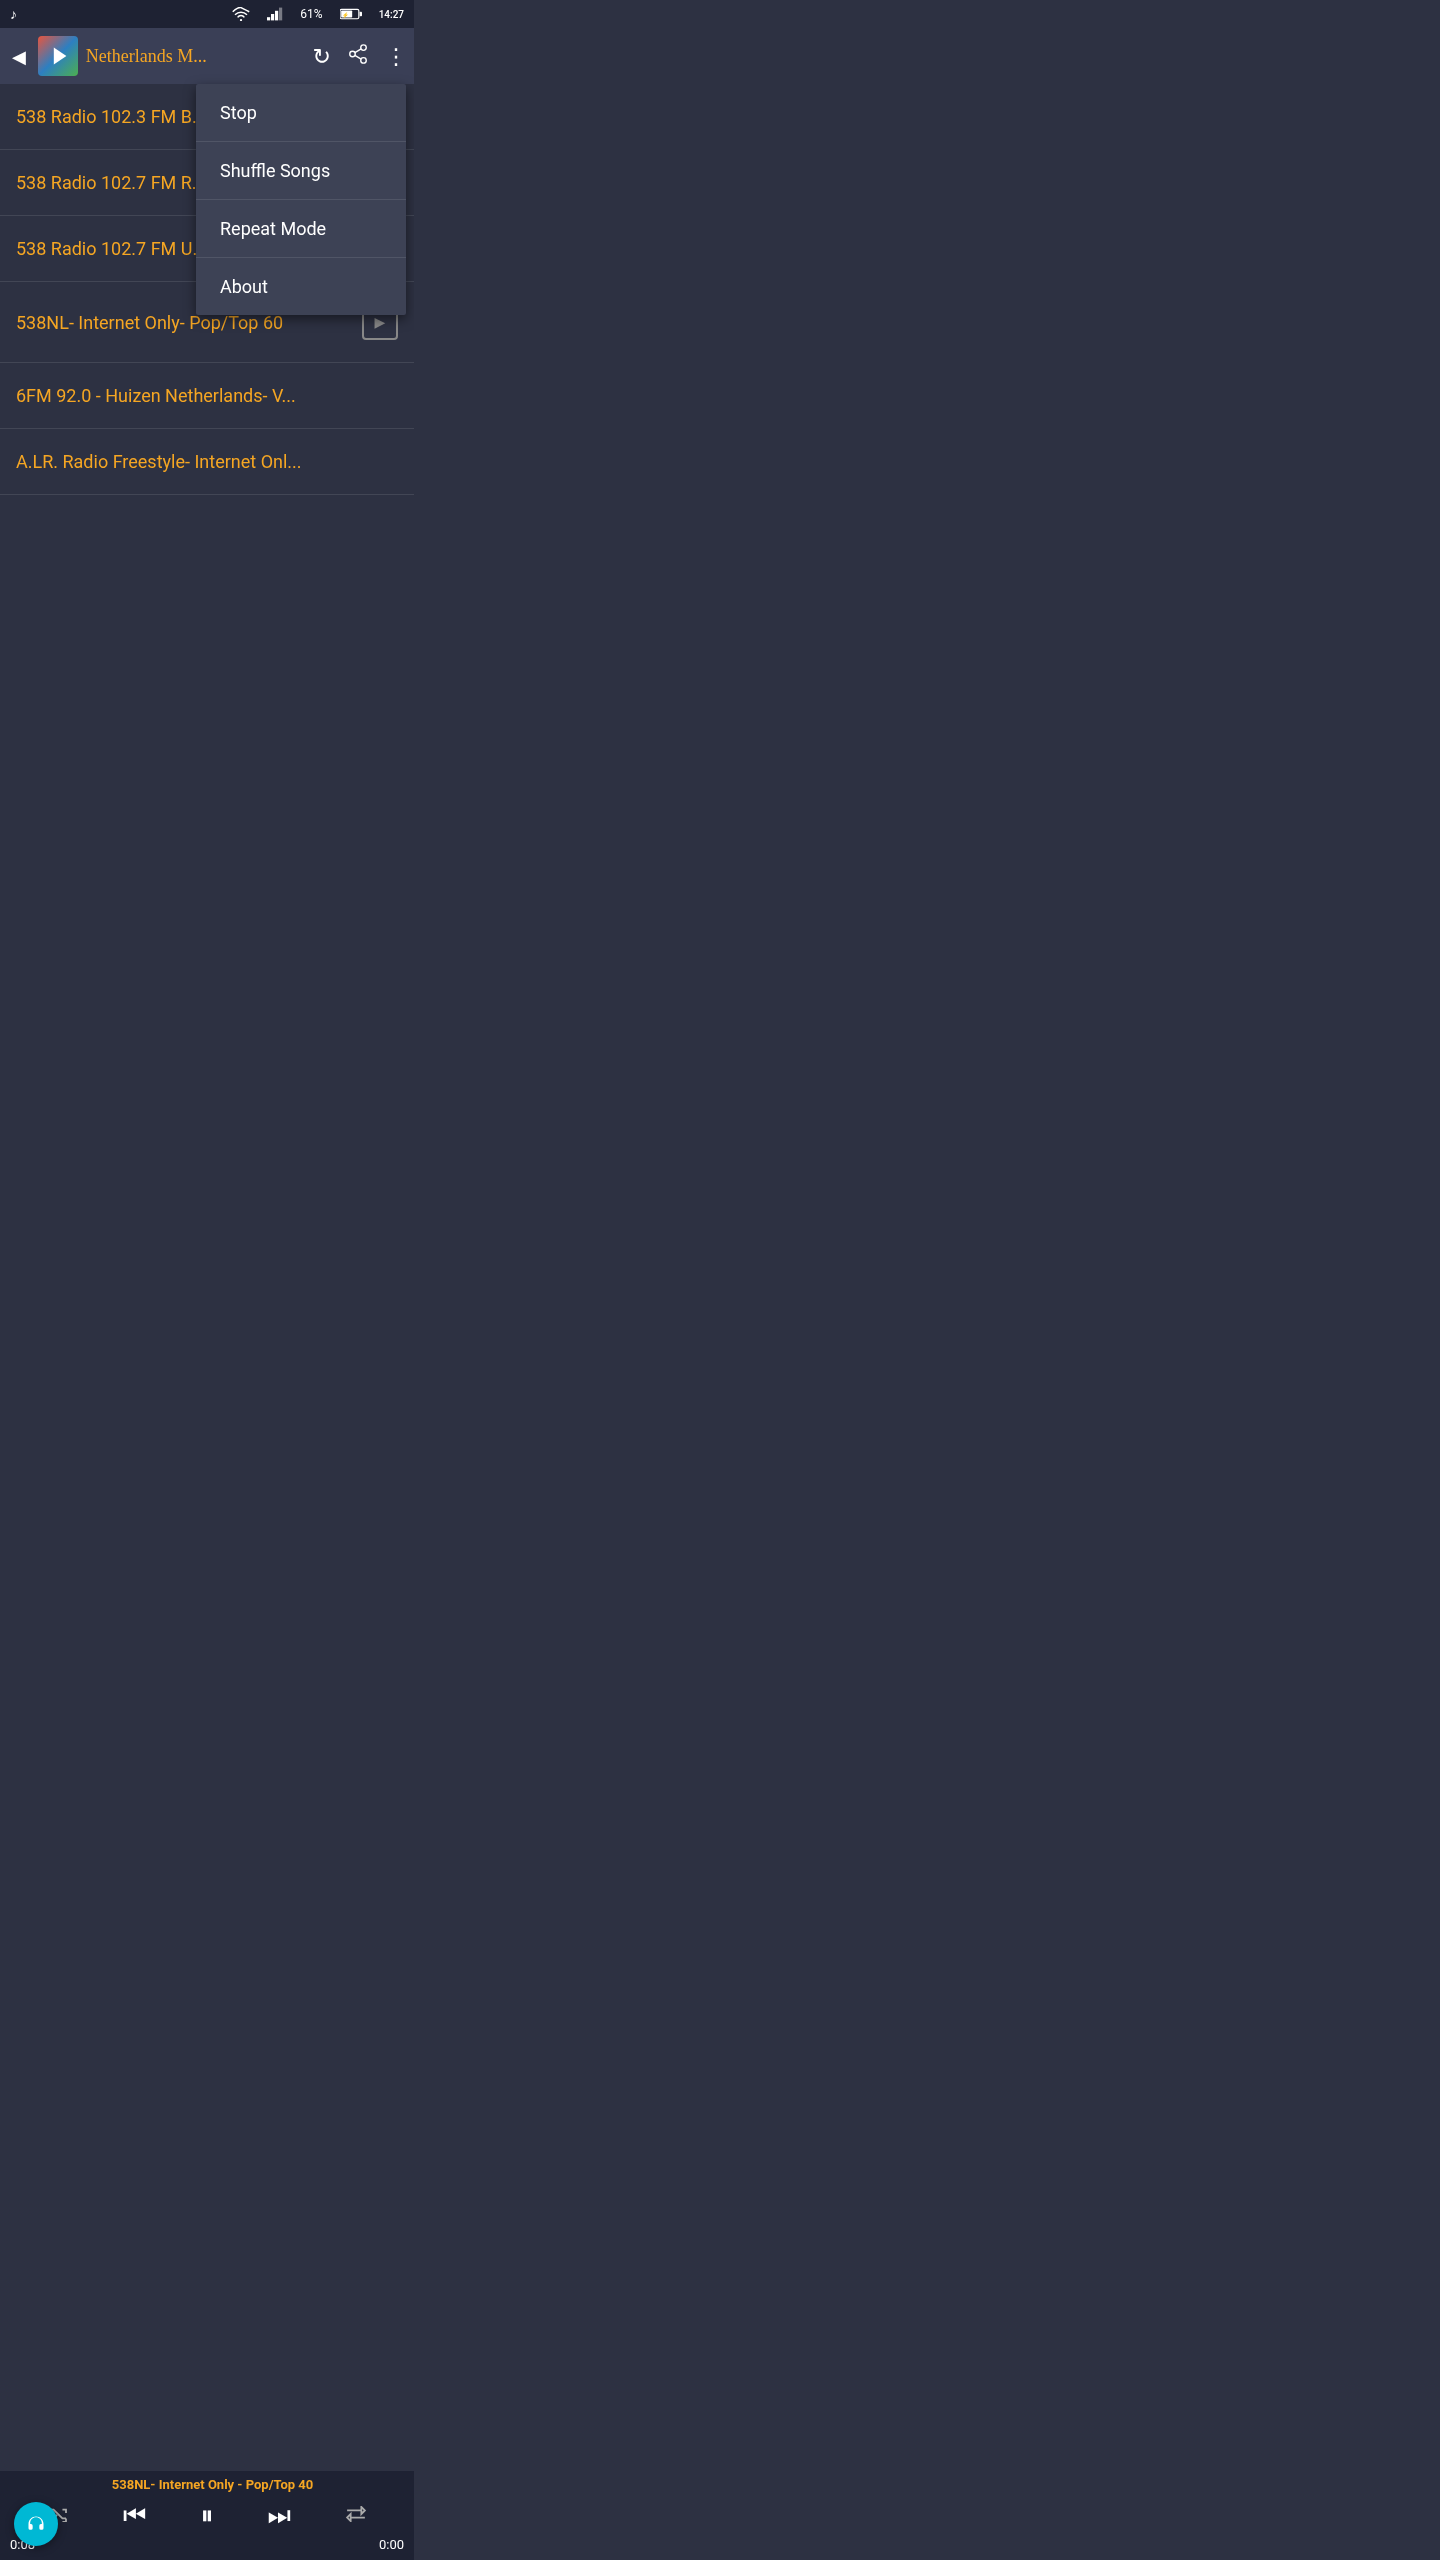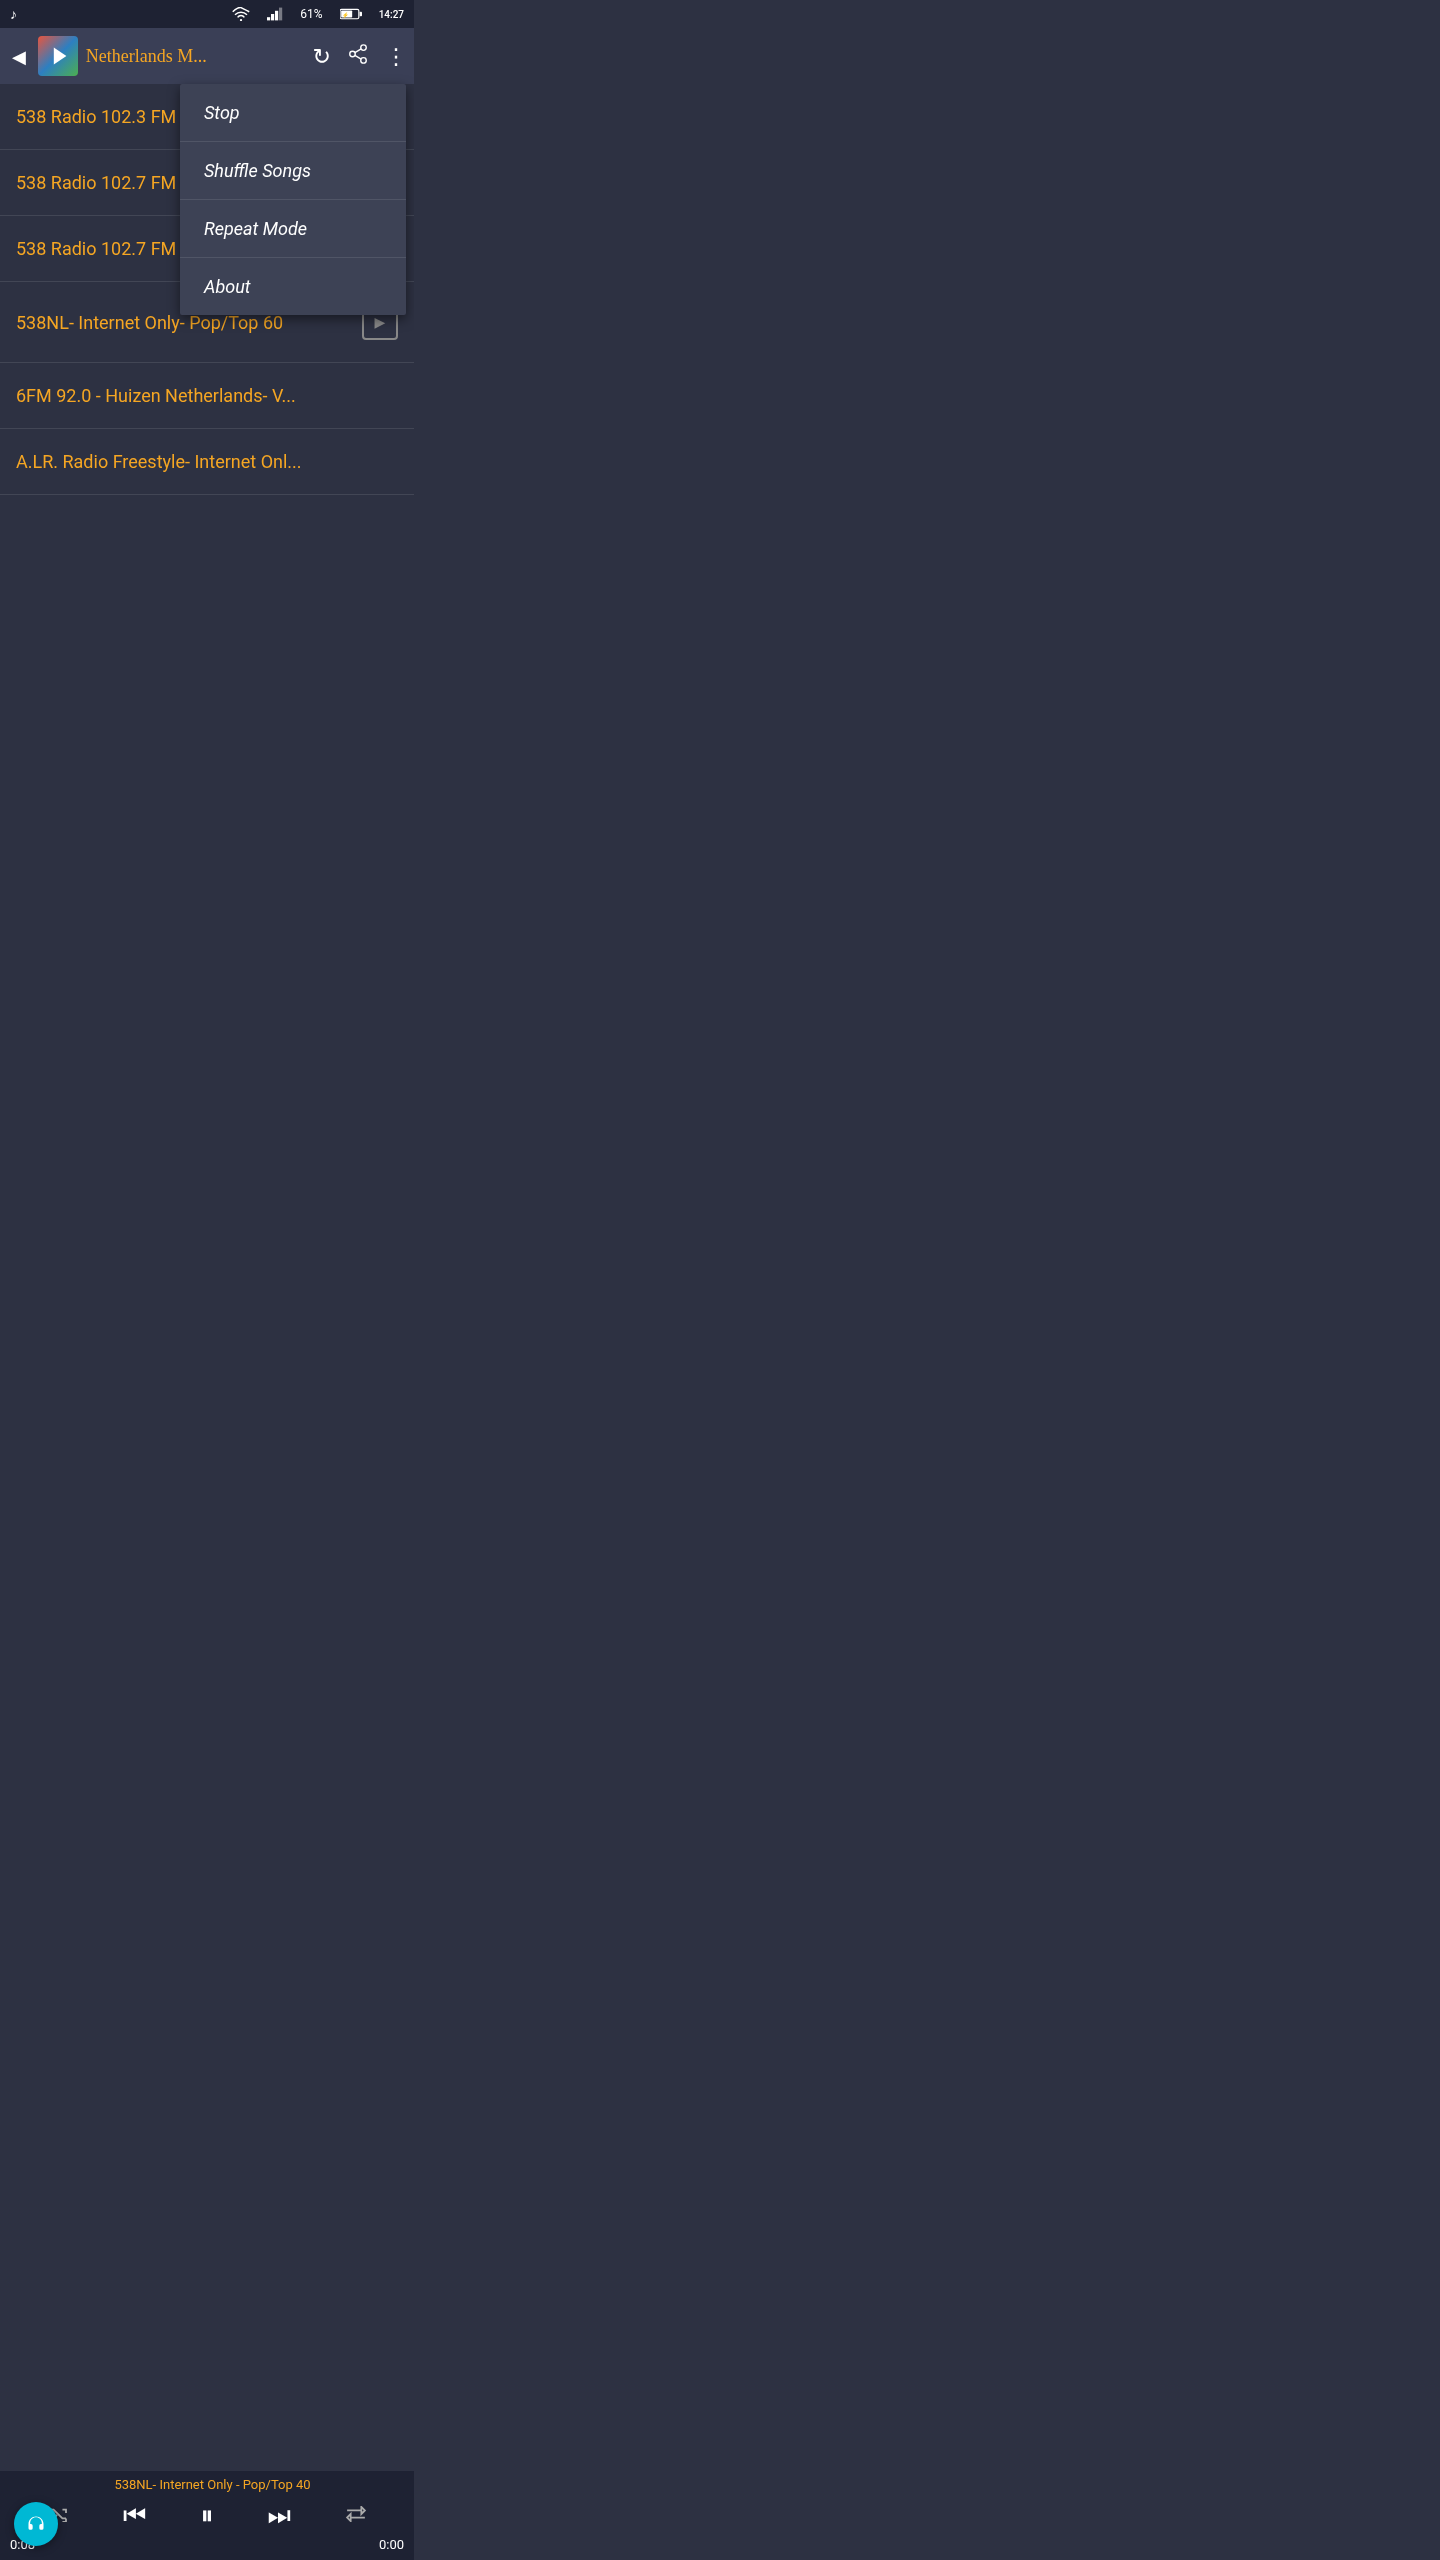--- a/index.html
+++ b/index.html
@@ -102,25 +102,24 @@
       font-size: 22px;
       letter-spacing: -1px;
     }
 
     
     .dropdown-menu {
       position: absolute;
       top: 84px;
       right: 8px;
       background-color: #3d4255;
-      width: 226px;
+      width: 210px;
       border-radius: 2px;
       z-index: 100;
       box-shadow: 0 4px 12px rgba(0,0,0,0.5);
-      font-style: italic;
     }
 
     .dropdown-item {
       padding: 18px 24px;
       font-size: 18px;
       color: #ffffff;
       cursor: pointer;
       border-bottom: 1px solid rgba(255,255,255,0.1);
     }
 
@@ -174,21 +173,21 @@
       bottom: 0;
       left: 0;
       width: 414px;
       background-color: #1e2233;
       padding: 6px 0 8px;
     }
 
     .player-title {
       color: #f5a623;
       font-size: 13px;
-      font-weight: 400;
+      font-weight: 700;
       text-align: center;
       padding: 0 10px 6px;
       margin-left: 11px;
     }
 
     .player-controls {
       display: flex;
       align-items: center;
       justify-content: space-around;
       padding: 2px 20px;

